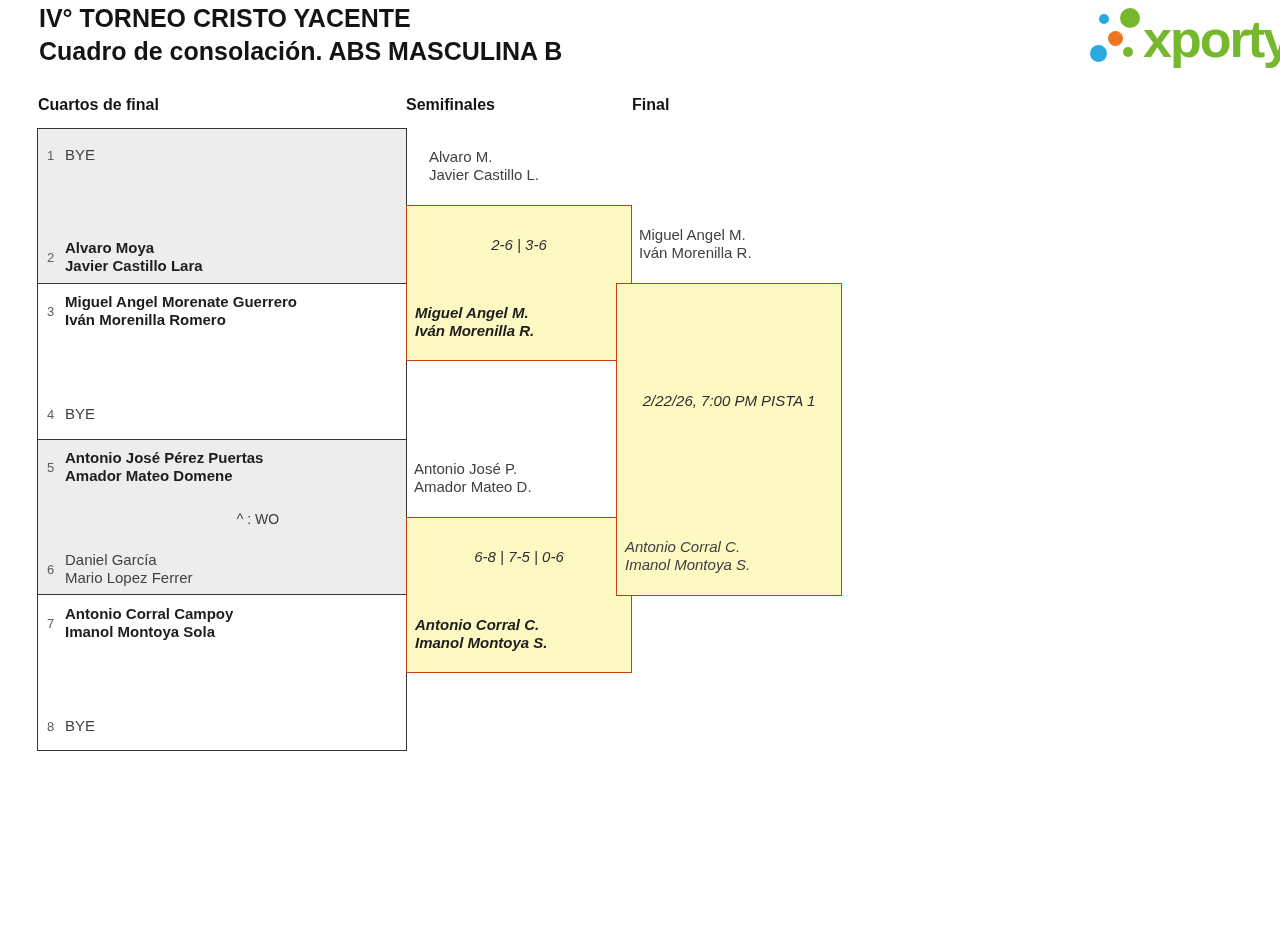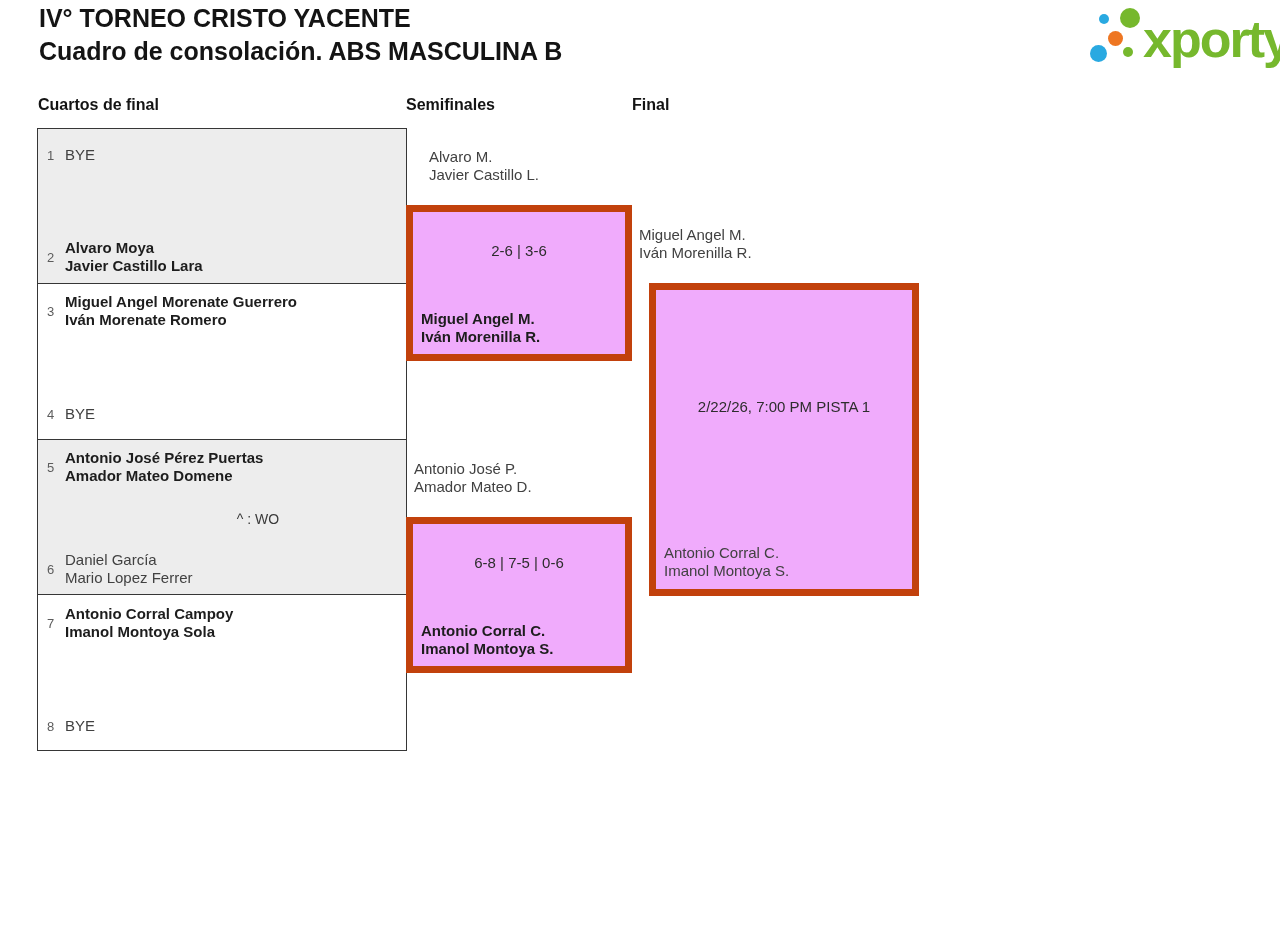--- a/index.html
+++ b/index.html
@@ -24,21 +24,21 @@
 
   
   .slot{position:absolute;left:9px;display:flex;align-items:center;}
   .seed{width:18px;font-size:13px;color:#5c5c5c;flex:none;}
   .tname{font-size:15px;line-height:18px;color:#414141;white-space:nowrap;}
   .winner .tname{font-weight:bold;color:#1d1d1d;}
 
   .note-wo{position:absolute;left:0;width:100%;text-align:center;font-size:14px;color:#3a3a3a;line-height:18px;padding-left:36px;}
 
   
-  .matchbox{border:7px solid #c2410c;box-sizing:border-box;background:#f0abfc;}
+  .matchbox{border:1px solid #c2410c;box-sizing:border-box;background:#fef9c3;font-style:italic;}
   .score{position:absolute;left:0;width:100%;text-align:center;font-size:15px;color:#2d2d2d;line-height:18px;}
   .teamlabel .tname{white-space:nowrap;}
 </style>
 </head>
 <body>
 
 <div class="stage">
 
   <div class="abs title-block">
     <div class="title-line">IV° TORNEO CRISTO YACENTE</div>
@@ -72,21 +72,21 @@
         <div class="tname">Javier Castillo Lara</div>
       </div>
     </div>
   </div>
 
   <div class="abs qfbox" style="top:283px;height:157px;">
     <div class="slot winner" style="top:9px;">
       <span class="seed">3</span>
       <div>
         <div class="tname">Miguel Angel Morenate Guerrero</div>
-        <div class="tname">Iván Morenate Romero</div>
+        <div class="tname">Iván Morenilla Romero</div>
       </div>
     </div>
     <div class="slot" style="top:121px;">
       <span class="seed">4</span>
       <div>
           <div class="tname">BYE</div>
         </div>
     </div>
   </div>
 
@@ -149,21 +149,21 @@
         <div class="tname">Antonio Corral C.</div>
         <div class="tname">Imanol Montoya S.</div>
       </div>
     </div>
   </div>
 
   <div class="abs teamlabel" style="left:602px;top:226px;">
     <div class="tname">Miguel Angel M.</div>
     <div class="tname">Iván Morenilla R.</div>
   </div>
-  <div class="abs matchbox" style="left:612px;top:283px;width:270px;height:313px;">
+  <div class="abs matchbox" style="left:579px;top:283px;width:226px;height:313px;">
     <div class="score" style="top:108px;">2/22/26, 7:00 PM PISTA 1</div>
     <div class="slot teamlabel" style="left:8px;top:254px;">
       <div>
         <div class="tname">Antonio Corral C.</div>
         <div class="tname">Imanol Montoya S.</div>
       </div>
     </div>
   </div>
 
 </div>

